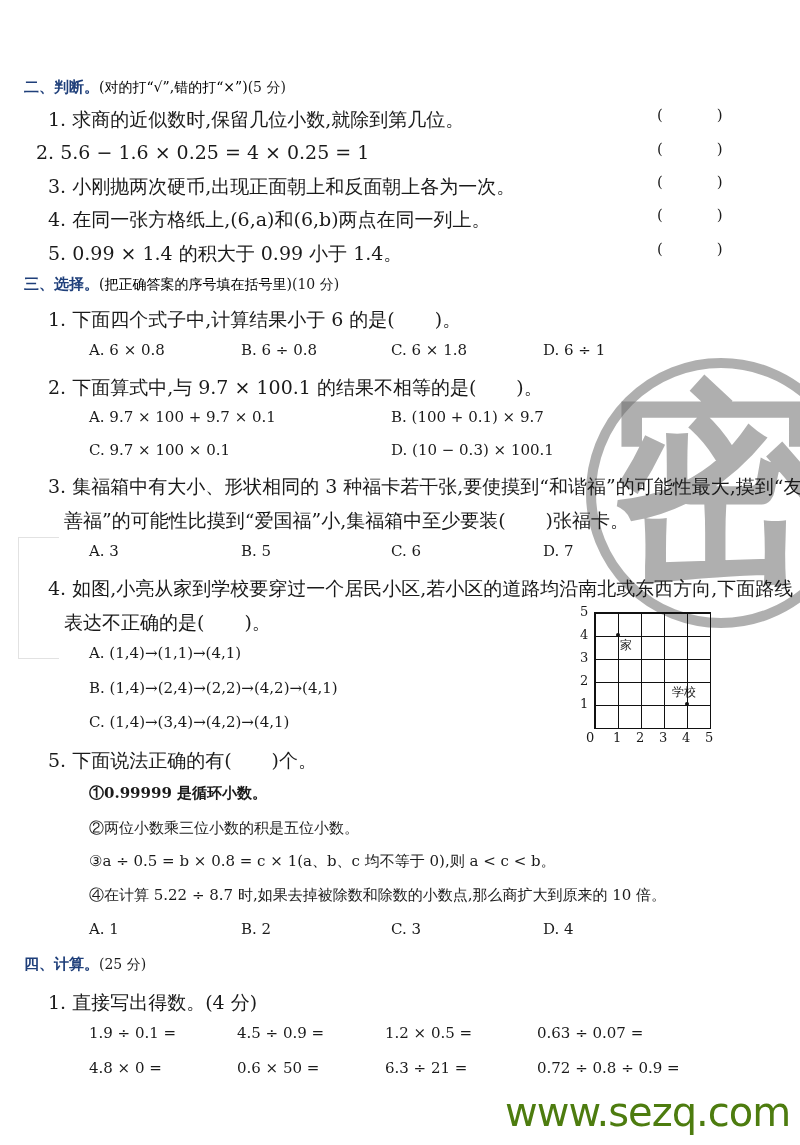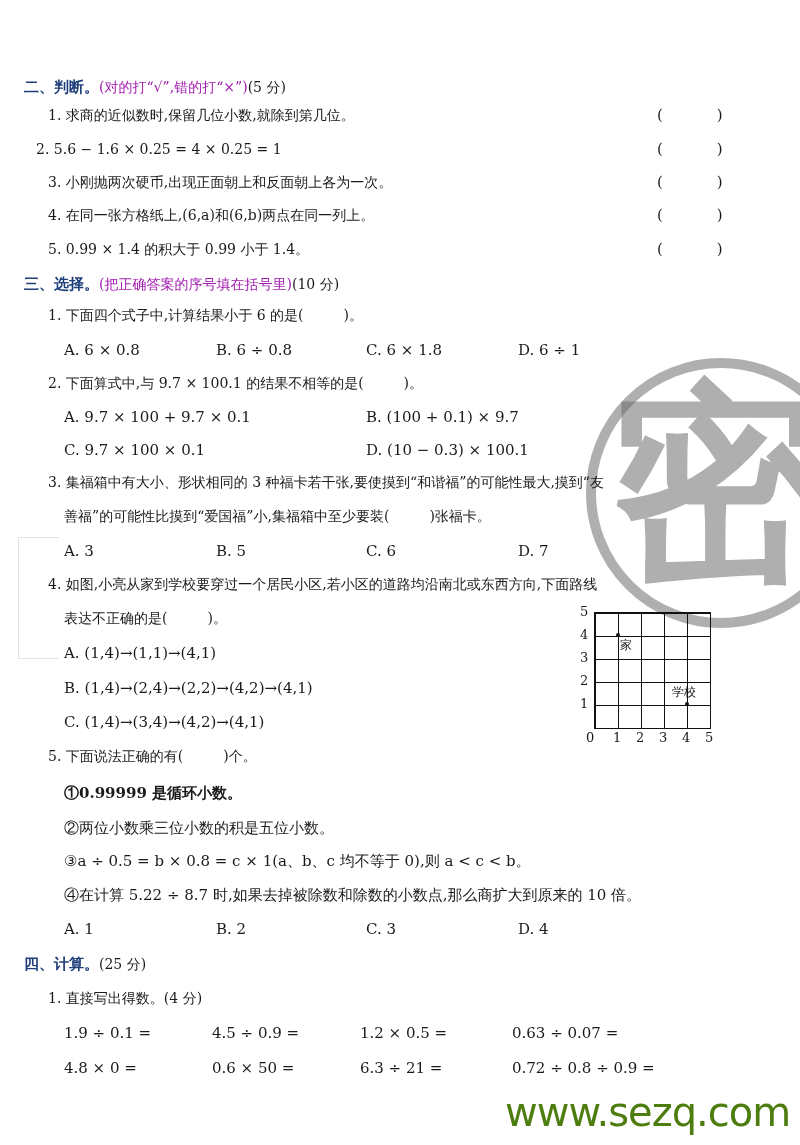--- a/index.html
+++ b/index.html
@@ -4,24 +4,24 @@
 <style>
   html, body { margin: 0; padding: 0; }
   body {
     width: 800px; height: 1145px; background: #ffffff;
     position: relative; overflow: hidden;
     font-family: "DejaVu Serif", "Liberation Serif", serif;
     color: #1a1a1a;
   }
   .abs { position: absolute; white-space: nowrap; }
   .sec { font-size: 15px; font-weight: bold; color: #1f3f7a; left: 24px; }
-  .sec .note { font-weight: normal; color: #a21caf; font-size: 14px; }
+  .sec .note { font-weight: normal; color: #000000; font-size: 14px; }
   .sec .score { font-weight: normal; color: #1a1a1a; font-size: 14px; }
-  .q { font-size: 14px; left: 48px; }
-  .opt { font-size: 15px; }
+  .q { font-size: 19px; left: 48px; }
+  .opt { font-size: 15px; margin-left: 25px; }
   .paren { font-size: 15px; }
   .paren .gap { display: inline-block; width: 54px; }
 
   
   .stamp {
     position: absolute; left: 586px; top: 358px; width: 270px; height: 270px;
     border-radius: 50%; border: 10px solid rgba(110,110,110,0.55);
     box-sizing: border-box;
   }
   .stamp-char {

